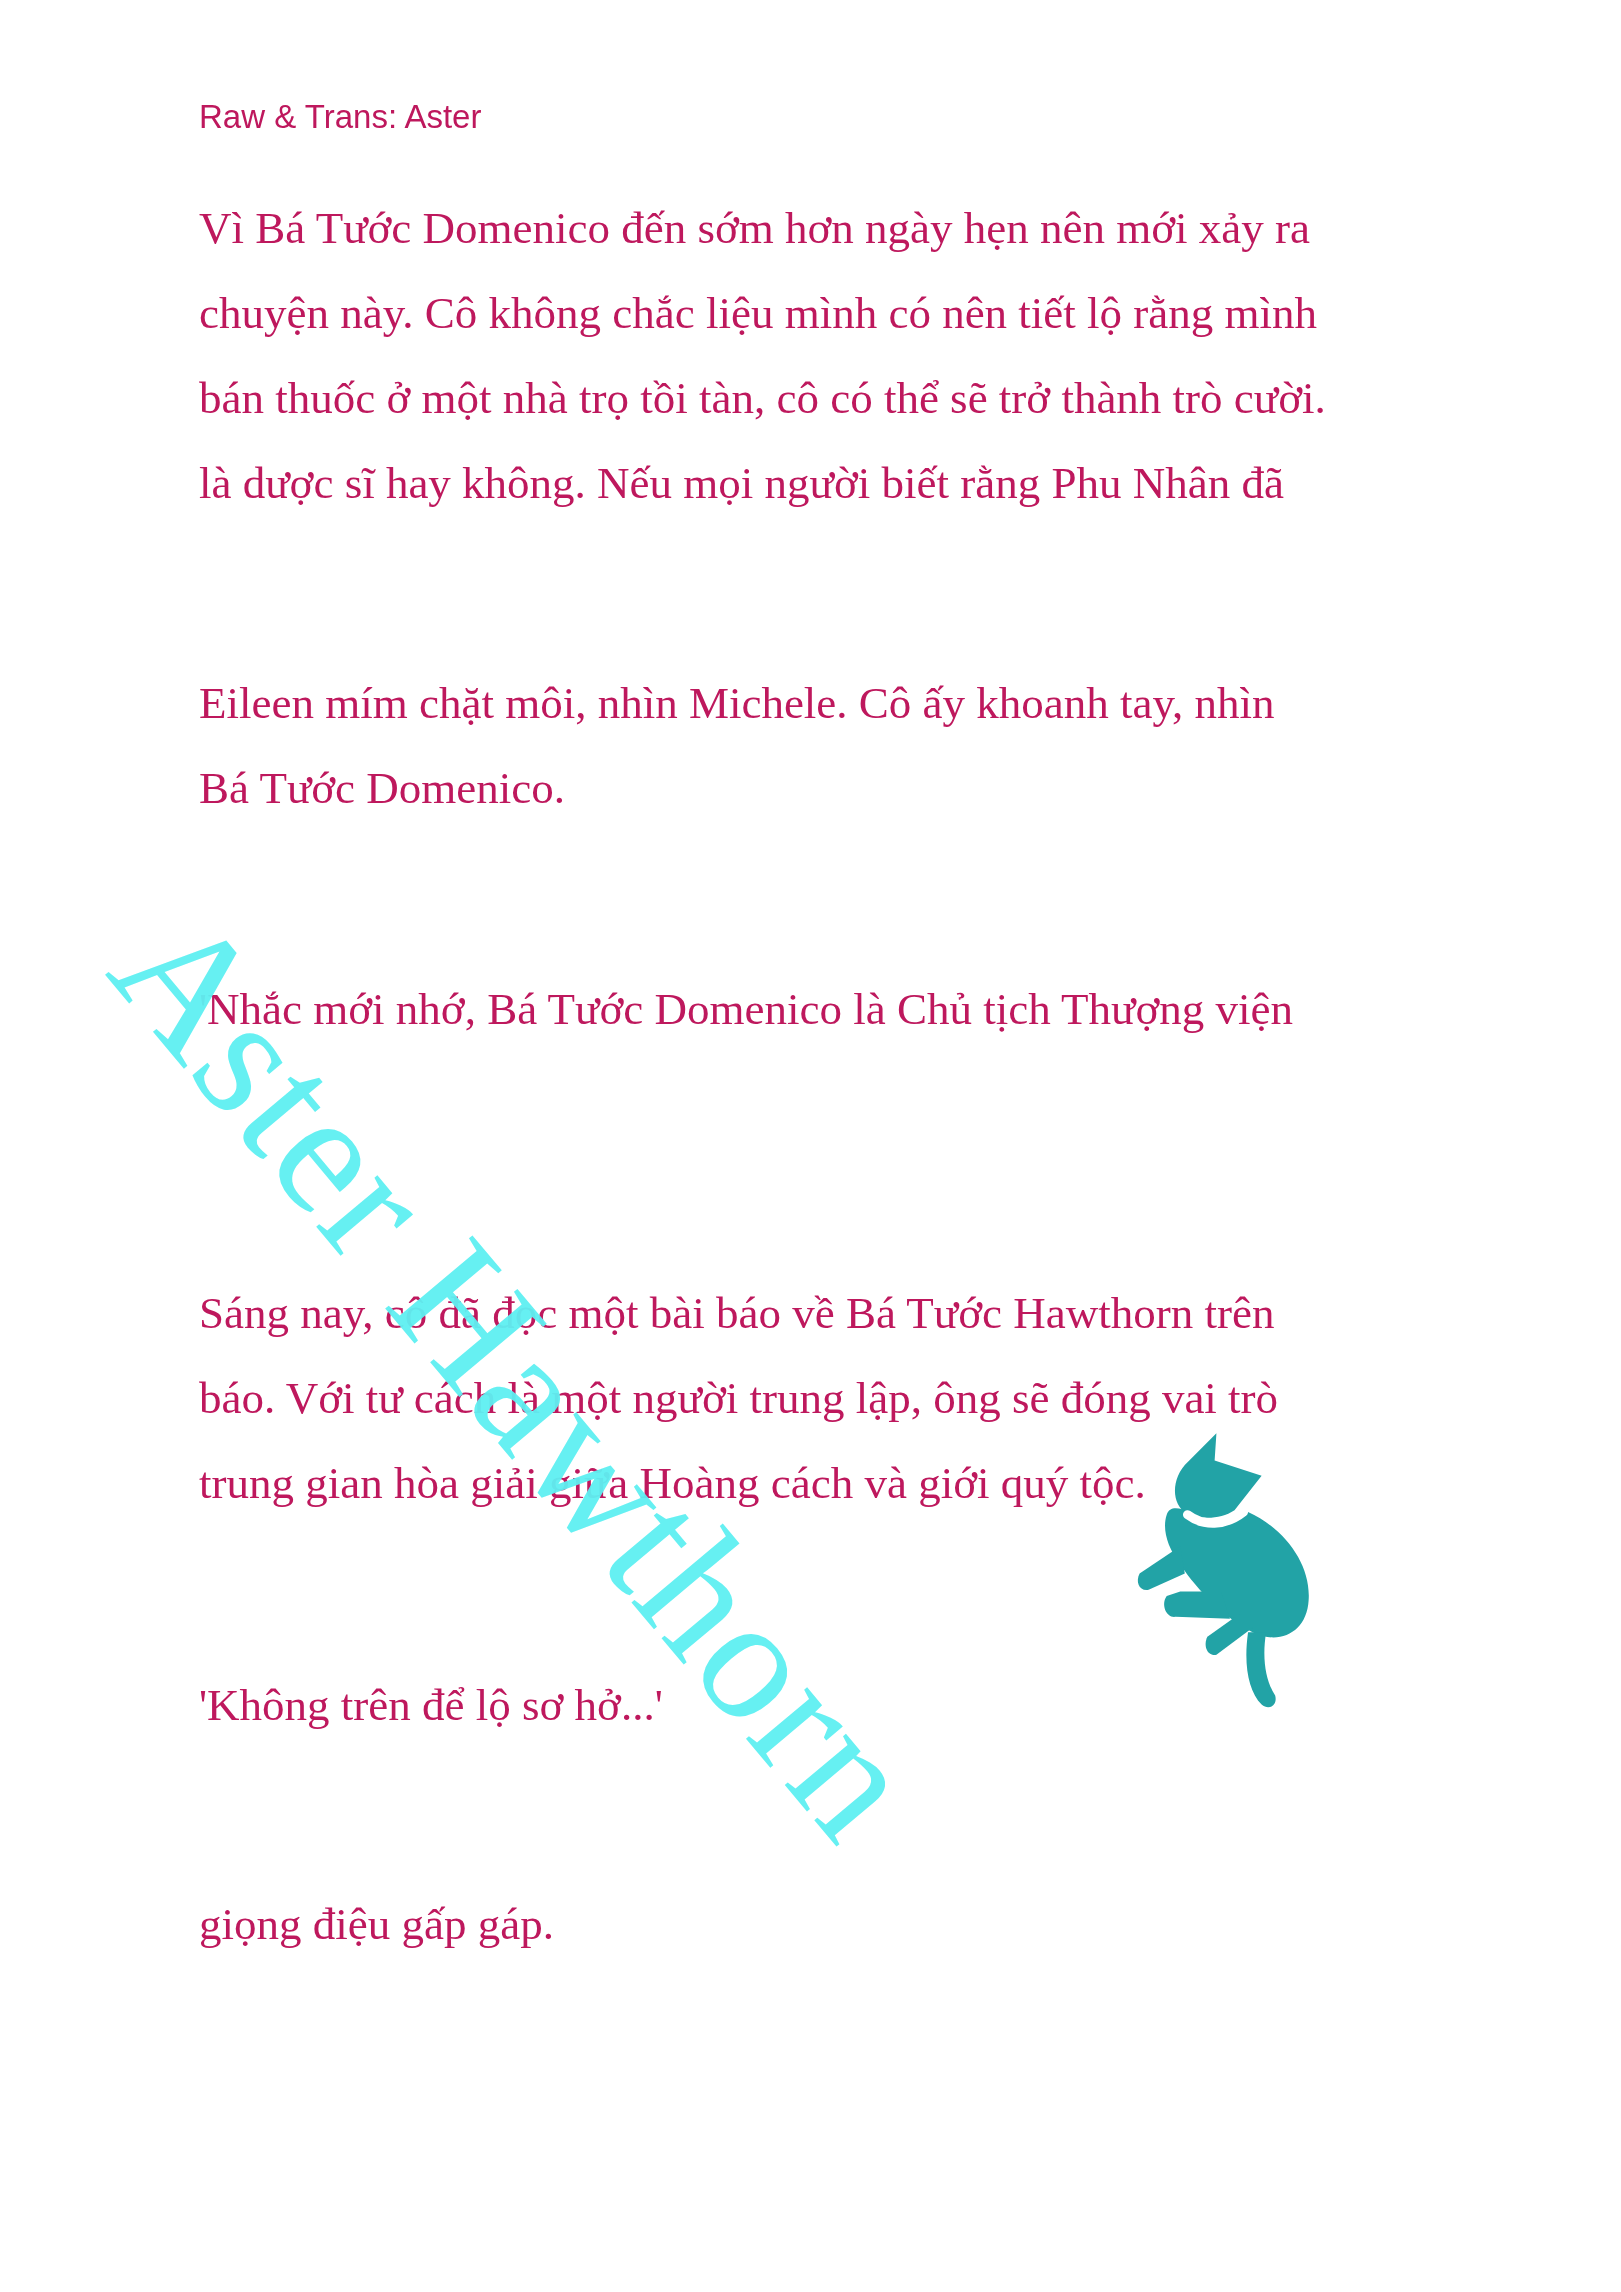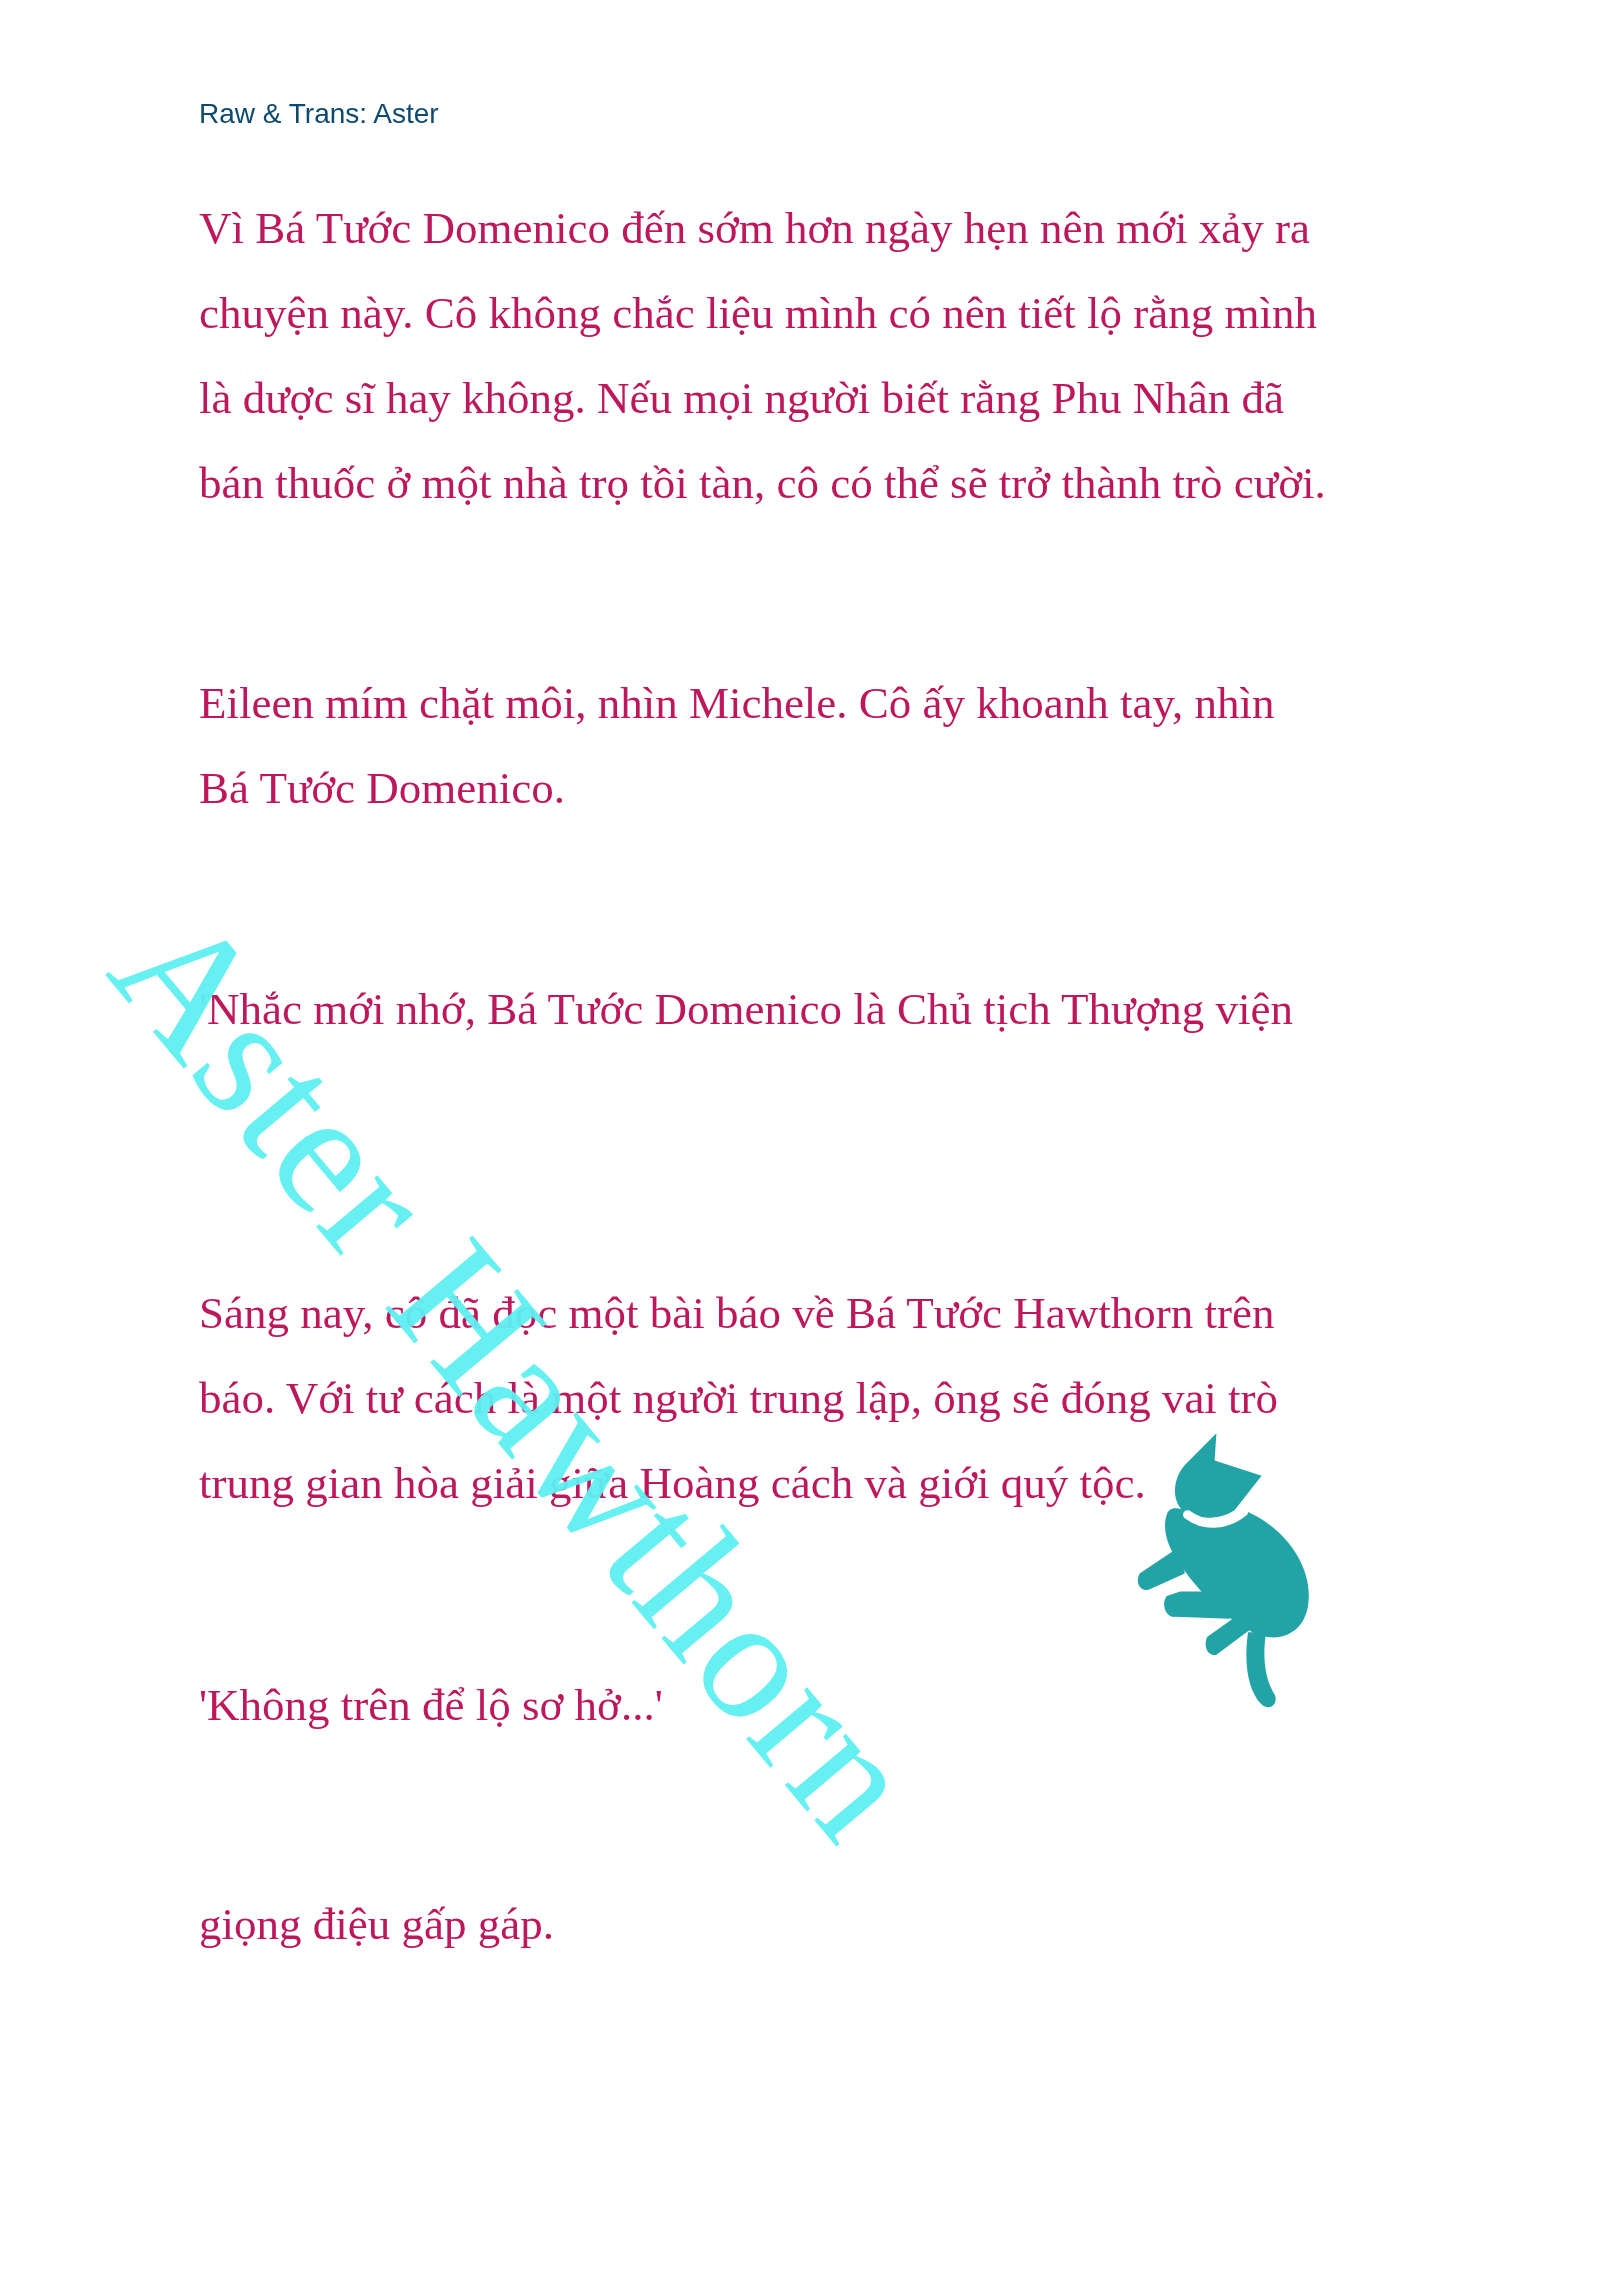--- a/index.html
+++ b/index.html
@@ -1,19 +1,19 @@
 <!DOCTYPE html>
 <html><head>
 <meta charset="utf-8">
 <style>
   html, body { margin: 0; padding: 0; background: #ffffff; }
   body { width: 1621px; height: 2293px; position: relative; overflow: hidden; }
   .header {
     position: absolute; left: 199px; top: 98px;
-    font-family: "Liberation Sans", sans-serif; font-size: 28px; color: #0c4a6e;
+    font-family: "Liberation Sans", sans-serif; font-size: 33px; color: #be185d;
   }
   .para { position: absolute; left: 199px; margin: 0; width: 1294px; }
   .line {
     display: block; font-family: Liberation Serif, serif; font-size: 45px;
     color: #be185d; line-height: 85px; white-space: nowrap;
   }
   .watermark {
     position: absolute; left: 225px; top: 872px;
     font-family: "Liberation Serif", serif; font-size: 174px; color: #5ef0f2;
     transform-origin: 0 0; transform: rotate(50deg); white-space: nowrap;
@@ -23,22 +23,22 @@
 </style>
 </head>
 <body>
 
 <div>
   <div class="header">Raw &amp; Trans: Aster</div>
 
   <div class="para" style="top:186px">
     <span class="line">Vì Bá Tước Domenico đến sớm hơn ngày hẹn nên mới xảy ra</span>
     <span class="line">chuyện này. Cô không chắc liệu mình có nên tiết lộ rằng mình</span>
+    <span class="line">bán thuốc ở một nhà trọ tồi tàn, cô có thể sẽ trở thành trò cười.</span>
     <span class="line">là dược sĩ hay không. Nếu mọi người biết rằng Phu Nhân đã</span>
-    <span class="line">bán thuốc ở một nhà trọ tồi tàn, cô có thể sẽ trở thành trò cười.</span>
   </div>
 
   <div class="para" style="top:661px">
     <span class="line">Eileen mím chặt môi, nhìn Michele. Cô ấy khoanh tay, nhìn</span>
     <span class="line">Bá Tước Domenico.</span>
   </div>
 
   <div class="para" style="top:967px">
     <span class="line">'Nhắc mới nhớ, Bá Tước Domenico là Chủ tịch Thượng viện</span>
   </div>

